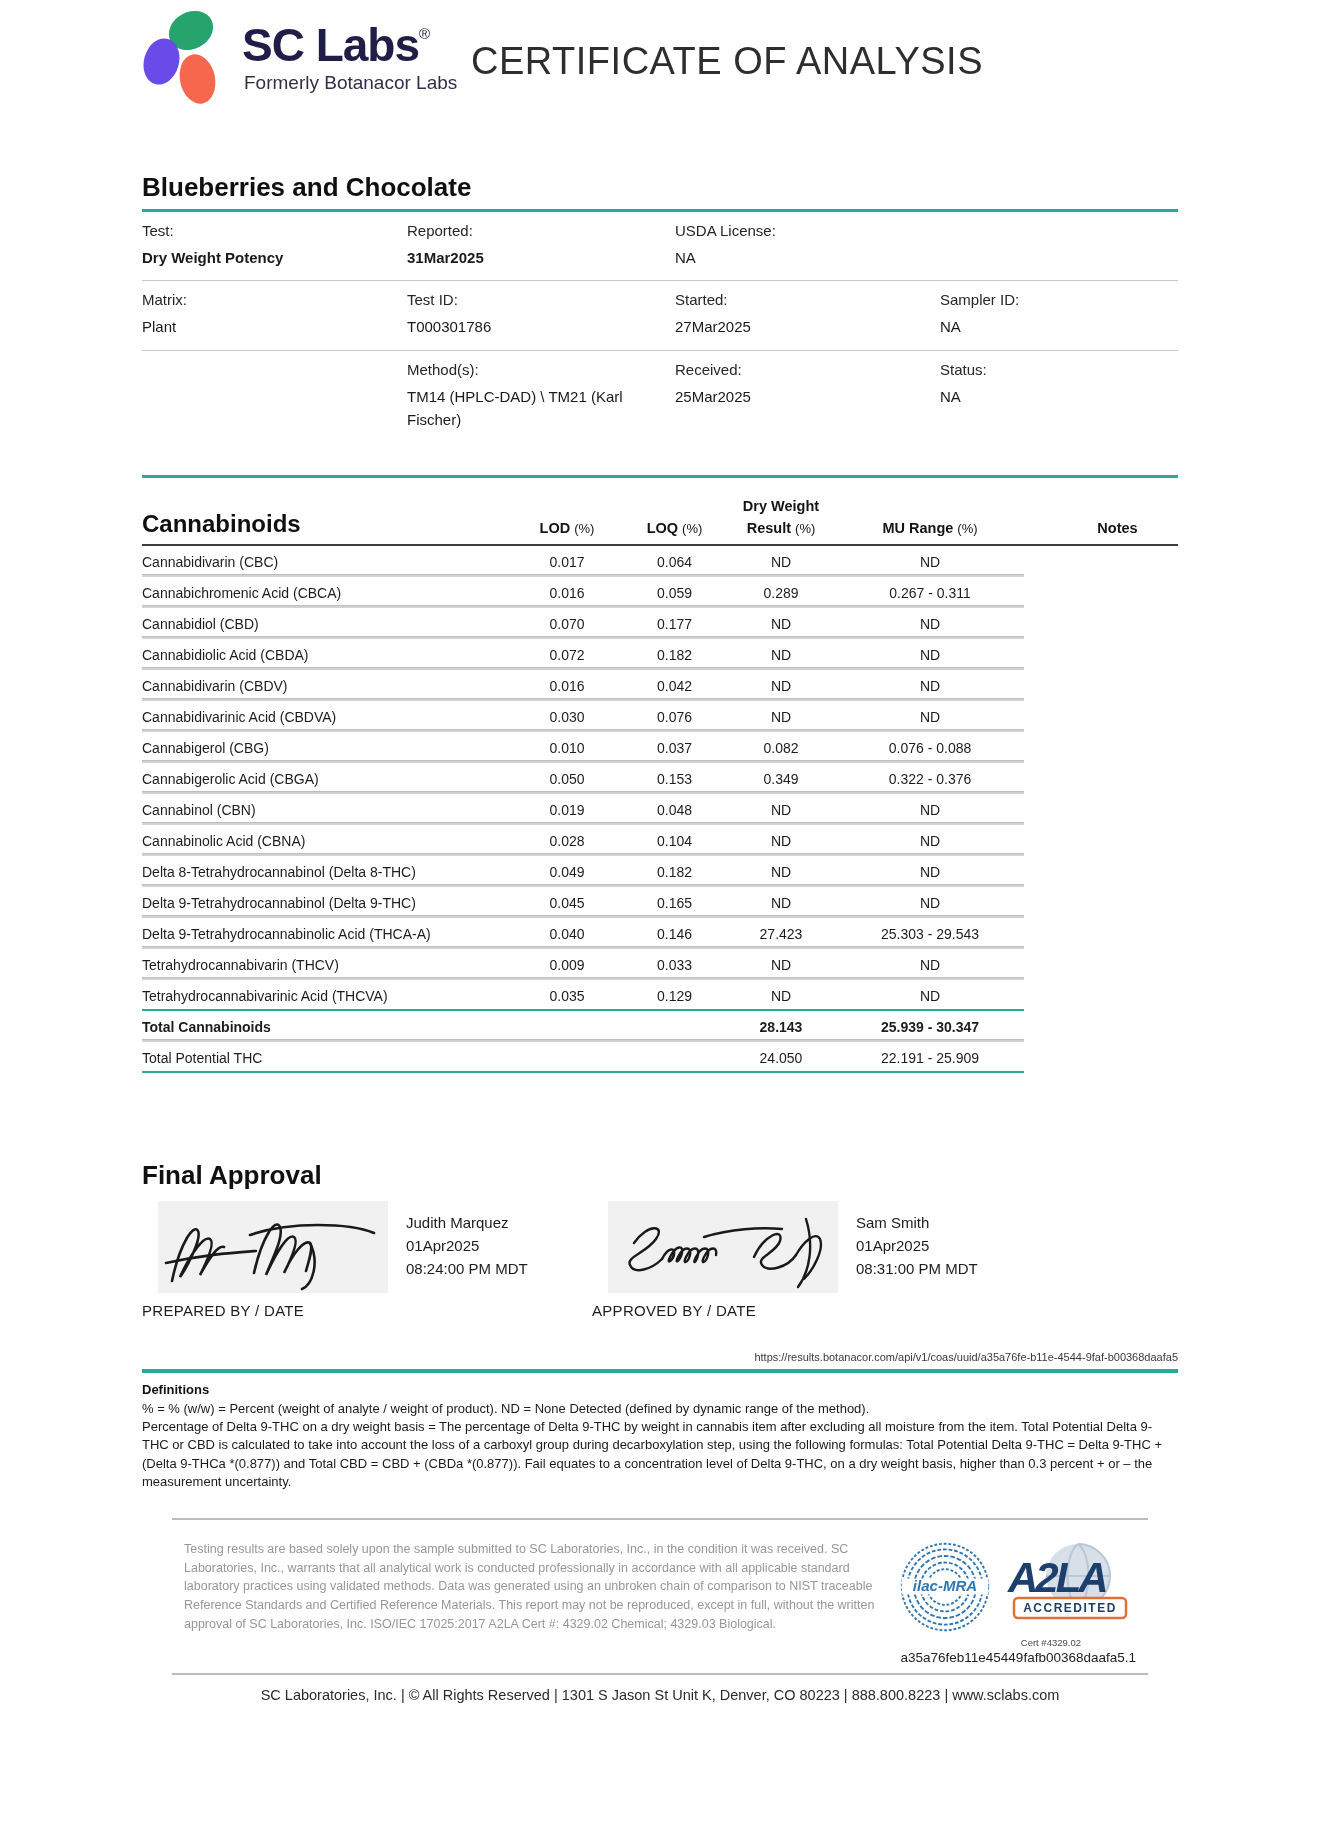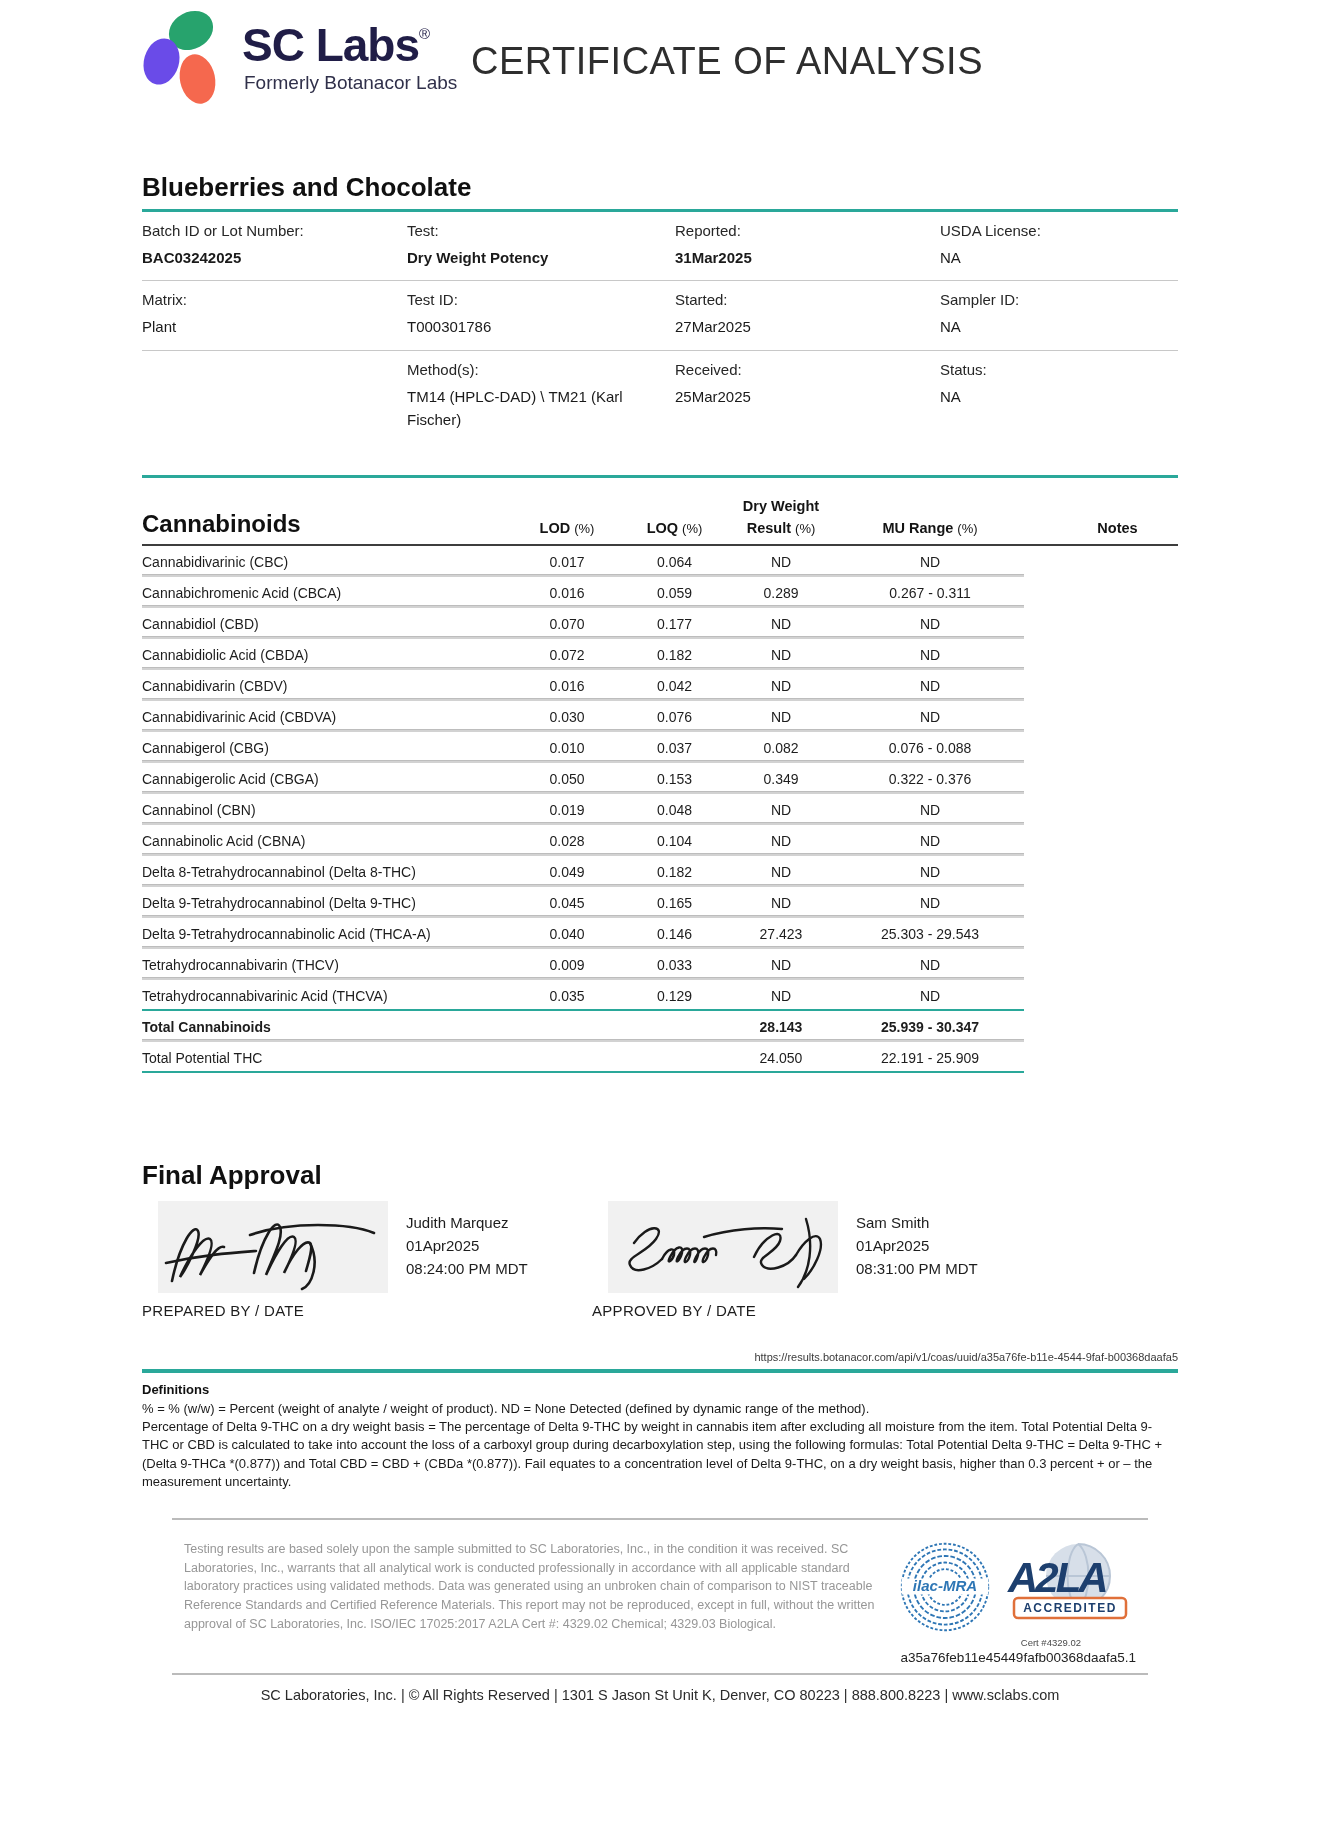--- a/index.html
+++ b/index.html
@@ -96,24 +96,20 @@
       </div>
     </div>
     <div class="doc-title">CERTIFICATE OF ANALYSIS</div>
   </div>
 
   <div class="sample-name">Blueberries and Chocolate</div>
   <div class="rule-teal-thin teal-bg" style="background: rgb(42, 168, 154);"></div>
   <div class="info-grid" id="info-grid">
       <div class="info-row">
         <div class="info-cell">
-          <div class="info-label">Batch ID or Lot Number:</div>
-          <div class="info-value bold">BAC03242025</div>
-        </div>
-        <div class="info-cell">
           <div class="info-label">Test:</div>
           <div class="info-value bold">Dry Weight Potency</div>
         </div>
         <div class="info-cell">
           <div class="info-label">Reported:</div>
           <div class="info-value bold">31Mar2025</div>
         </div>
         <div class="info-cell">
           <div class="info-label">USDA License:</div>
           <div class="info-value">NA</div>
@@ -166,21 +162,21 @@
       <div class="hover-label">Dry Weight</div>
       <div><span class="hmain">Result</span> <span class="hunit">(%)</span></div>
     </div>
     <div class="hcell"><span class="hmain">MU Range</span> <span class="hunit">(%)</span></div>
     <div class="hcell"><span class="hmain">Notes</span></div>
     <div></div>
   </div>
   <div class="thead-rule"></div>
   <div id="cannabinoid-rows">
       <div class="tgrid trow">
-        <div class="c-analyte">Cannabidivarinic (CBC)</div>
+        <div class="c-analyte">Cannabidivarin (CBC)</div>
         <div class="c-num">0.017</div>
         <div class="c-num">0.064</div>
         <div class="c-num">ND</div>
         <div class="c-num">ND</div>
         <div class="c-num"></div>
         <div></div>
       </div>
       <div class="tgrid trow">
         <div class="c-analyte">Cannabichromenic Acid (CBCA)</div>
         <div class="c-num">0.016</div>

